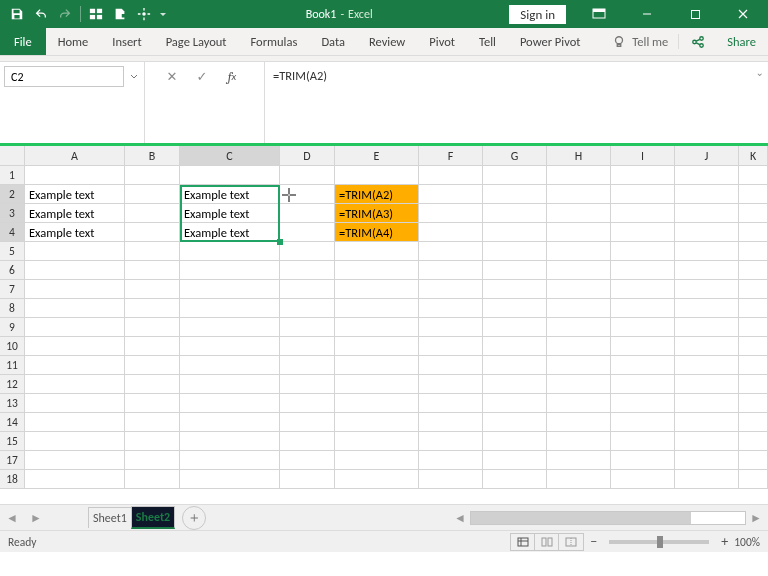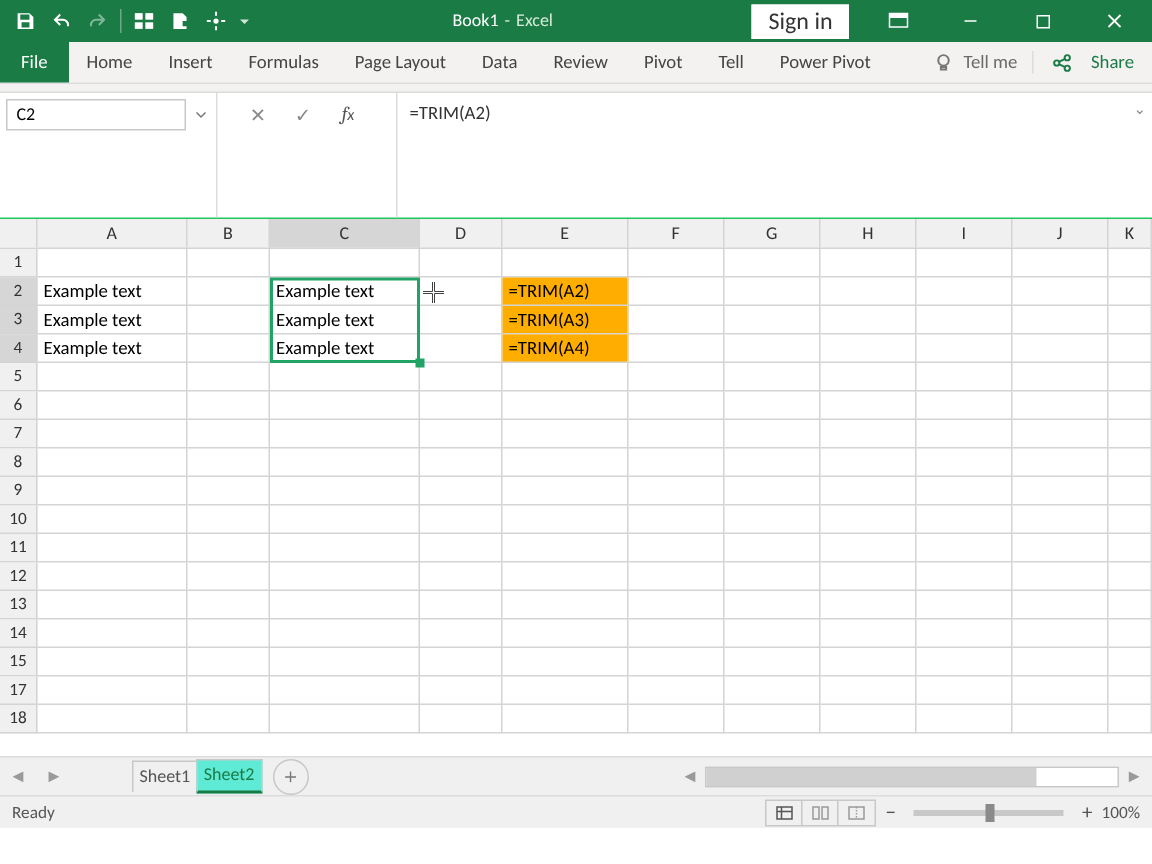--- a/index.html
+++ b/index.html
@@ -6,35 +6,35 @@
   html,body { width:768px; height:576px; overflow:hidden; background:#fff; }
 
   
   .titlebar { background:#1a7b45; height:28px; display:flex; align-items:center; color:#fff; font-size:12px; }
   .qat { display:flex; align-items:center; padding-left:6px; gap:2px; }
   .qat-btn { width:22px; height:22px; display:flex; align-items:center; justify-content:center; fill:#fff; }
   .qat-sep { width:1px; height:16px; background:rgba(255,255,255,.35); margin:0 2px; }
   .title-center { flex:1; display:flex; align-items:center; justify-content:center; gap:4px; }
   .title-muted { color:#d7ead9; }
   .title-right { display:flex; align-items:center; gap:2px; padding-right:2px; }
-  .signin { background:#fff; color:#333; padding:1px 10px; font-size:16px; margin-right:8px; border:1px solid #fff; }
+  .signin { background:#fff; color:#333; padding:1px 10px; font-size:13px; margin-right:8px; border:1px solid #fff; }
   .winbtn { width:46px; height:28px; display:flex; align-items:center; justify-content:center; fill:#fff; }
 
   
   .ribbon-tabs { background:#f3f2f1; height:28px; display:flex; align-items:stretch; border-bottom:1px solid #dcdcdc; font-size:12.5px; color:#444; }
   .ribbon-tabs .tab { padding:0 12px; display:flex; align-items:center; }
   .ribbon-tabs .tab.file { background:#1a7b45; color:#fff; padding:0 14px; }
   .ribbon-right { margin-left:auto; display:flex; align-items:center; }
   .tell-me { display:flex; align-items:center; gap:6px; padding:0 10px; color:#6a6a6a; }
-  .share { border-left:1px solid #dcdcdc; padding:0 12px; display:flex; align-items:center; gap:12px; color:#1a7b45; }
+  .share { border-left:1px solid #dcdcdc; padding:0 12px; display:flex; align-items:center; gap:22px; color:#1a7b45; }
   .ribbon-collapsed { height:6px; background:#f3f2f1; border-bottom:1px solid #dcdcdc; }
   .ribbon-tabs svg { width:14px; height:14px; }
 
   
-  .fnrow { height:84px; display:flex; border-bottom:1px solid #22c55e; }
+  .fnrow { height:84px; display:flex; border-bottom:3px solid #22c55e; }
   .namebox-wrap { width:145px; border-right:1px solid #dcdcdc; padding:4px; display:flex; align-items:flex-start; gap:4px; }
   .namebox { width:100%; height:21px; border:1px solid #c8c8c8; font-size:12px; padding:2px 6px; }
   .namebox-drop { width:14px; height:21px; display:flex; align-items:center; justify-content:center; }
   .fx-controls { width:120px; border-right:1px solid #dcdcdc; display:flex; align-items:flex-start; padding-top:4px; }
   .fxbtn { width:30px; height:21px; display:flex; align-items:center; justify-content:center; color:#8a8a8a; font-size:13px; }
   .fxbtn.fxlabel { font-style:italic; font-family:"Cambria","Georgia",serif; font-size:13px; color:#555; }
   .formula { flex:1; position:relative; }
   .formula-txt { padding:6px 8px; font-size:12.5px; color:#333; }
   .fx-expand { position:absolute; right:4px; top:4px; color:#8a8a8a; font-size:10px; }
 
@@ -51,21 +51,21 @@
   .cell { border-right:1px solid #d4d4d4; border-bottom:1px solid #d4d4d4; padding:1px 4px; font-size:12.5px; font-family:"Calibri",Arial,sans-serif; color:#000; overflow:hidden; white-space:nowrap; display:flex; align-items:center; position:relative; }
   .sel-outline { position:absolute; border:2px solid #21a366; z-index:5; pointer-events:none; }
   .fill-handle { position:absolute; width:6px; height:6px; background:#21a366; z-index:6; }
   .cursor-plus { position:absolute; z-index:7; }
   .highlight { background:#ffae00 !important; }
 
   
   .sheettabs { height:26px; background:#f0f0f0; border-top:1px solid #dcdcdc; display:flex; align-items:center; font-size:12px; }
   .navarrows { width:48px; display:flex; justify-content:space-around; color:#9a9a9a; }
   .stab { padding:3px 4px; border:1px solid #c8c8c8; border-bottom:none; background:#f0f0f0; color:#555; margin-right:-1px; }
-  .stab.active { background:#5eead4; color:#1a7b45; border-bottom:2px solid #1a7b45; font-weight:400; }
+  .stab.active { background:#0f172a; color:#1a7b45; border-bottom:2px solid #1a7b45; font-weight:700; }
   .newsheet { width:24px; height:24px; display:flex; align-items:center; justify-content:center; border:1px solid #c8c8c8; border-radius:50%; margin-left:8px; color:#777; font-size:14px; }
   .sheet-scroll { margin-left:auto; display:flex; align-items:center; gap:4px; width:320px; padding:0 6px; }
   .hscroll-track { flex:1; height:14px; background:#fff; border:1px solid #c8c8c8; position:relative; }
   .hscroll-thumb { position:absolute; left:0; top:0; bottom:0; width:220px; background:#d0d0d0; }
 
   
   .status { height:22px; background:#f0f0f0; border-top:1px solid #dcdcdc; display:flex; align-items:center; font-size:11.5px; color:#555; padding:0 8px;justify-content:center; }
   .status-right { margin-left:auto; display:flex; align-items:center; gap:6px; }
   .viewbtns { display:flex; border:1px solid #c8c8c8; }
   .viewbtn { width:24px; height:16px; border-right:1px solid #c8c8c8; display:flex; align-items:center; justify-content:center; }
@@ -151,22 +151,22 @@
           <path d="M2 2l8 8M10 2l-8 8" stroke="#fff" stroke-width="1.2"></path>
         </svg>
       </div>
   </div>
 </div>
 
 <div class="ribbon-tabs">
   <div class="tab file">File</div>
   <div class="tab">Home</div>
   <div class="tab">Insert</div>
+  <div class="tab">Page Layout</div>
   <div class="tab">Formulas</div>
-  <div class="tab">Page Layout</div>
   <div class="tab">Data</div>
   <div class="tab">Review</div>
   <div class="tab">Pivot</div>
   <div class="tab">Tell</div>
   <div class="tab">Power Pivot</div>
   <div class="ribbon-right">
     <div class="tell-me">
       <svg viewBox="0 0 16 16" fill="none" stroke="#777" stroke-width="1.5">
           <circle cx="8" cy="6" r="4"></circle>
           <path d="M6 11h4v2H6z"></path>

